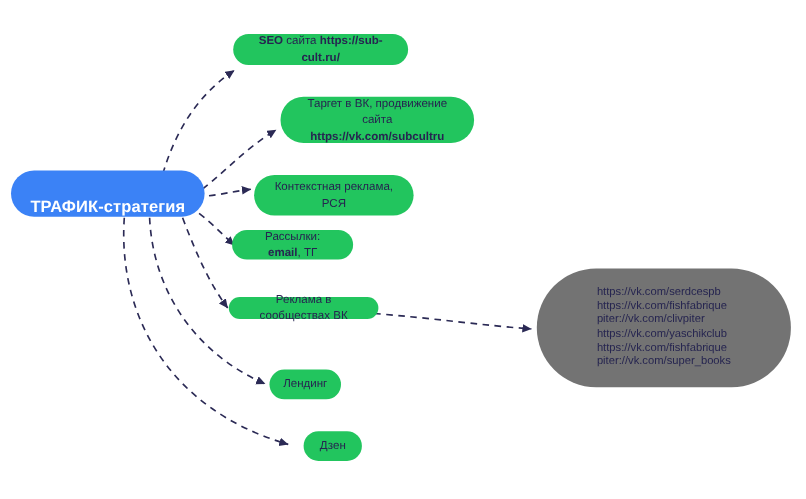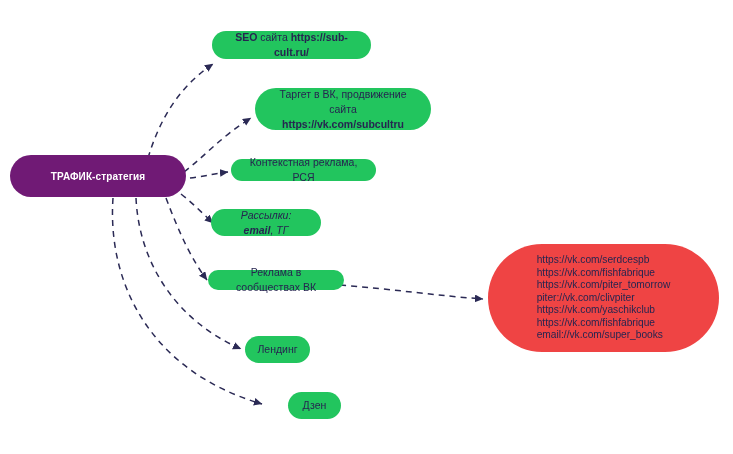--- a/index.html
+++ b/index.html
@@ -27,42 +27,43 @@
   }
   .node {
     position: absolute;
     box-sizing: border-box;
     display: flex;
     align-items: center;
     justify-content: center;
     text-align: center;
   }
   .node-root {
-    background: #701a75;
+    background: #3b82f6;
     color: #ffffff;
     border-radius: 26px;
     font-weight: bold;
-    font-size: 10px;
+    font-size: 15px;
     letter-spacing: 0.1px;
     z-index: 3;
+    align-items: flex-end;
   }
   .node-pill {
     background: #22c55e;
     color: #262550;
     border-radius: 22px;
     font-size: 10.5px;
     line-height: 15px;
     padding: 6px 14px;
     z-index: 3;
   }
   .node-pill b {
     font-weight: bold;
   }
   .node-list {
-    background: #ef4444;
+    background: #737373;
     border-radius: 56px;
     z-index: 3;
     justify-content: center;
     align-items: center;
   }
   .link-list {
     color: #262550;
     font-size: 10.2px;
     line-height: 12.6px;
     text-align: left;
@@ -100,45 +101,44 @@
   </div>
 
   <div class="node node-pill" style="left:212px; top:31px; width:159px; height:28px;">
     <span><b>SEO </b><span>сайта </span><b>https://sub-cult.ru/</b></span>
   </div>
 
   <div class="node node-pill" style="left:255px; top:88px; width:176px; height:42px;">
     <span><span>Таргет в ВК, продвижение</span><br><span>сайта </span><b>https://vk.com/subcultru</b></span>
   </div>
 
-  <div class="node node-pill" style="left:231px; top:159px; width:145px; height:22px;">
+  <div class="node node-pill" style="left:231px; top:159px; width:145px; height:37px;">
     <span><span>Контекстная реклама, РСЯ</span></span>
   </div>
 
-  <div class="node node-pill" style="left:211px; top:209px; width:110px; height:27px;font-style:italic;">
+  <div class="node node-pill" style="left:211px; top:209px; width:110px; height:27px;">
     <span><span>Рассылки: </span><b>email</b><span>, ТГ</span></span>
   </div>
 
   <div class="node node-pill" style="left:208px; top:270px; width:136px; height:20px;">
     <span><span>Реклама в сообществах ВК</span></span>
   </div>
 
   <div class="node node-pill" style="left:245px; top:336px; width:65px; height:27px;">
     <span><span>Лендинг</span></span>
   </div>
 
-  <div class="node node-pill" style="left:288px; top:392px; width:53px; height:27px;">
+  <div class="node node-pill" style="left:276px; top:392px; width:53px; height:27px;">
     <span><span>Дзен</span></span>
   </div>
 
   <div class="node node-list" style="left:488px; top:244px; width:231px; height:108px;">
     <div class="link-list">
         <span class="link-line">https://vk.com/serdcespb</span>
         <span class="link-line">https://vk.com/fishfabrique</span>
-        <span class="link-line">https://vk.com/piter_tomorrow</span>
         <span class="link-line">piter://vk.com/clivpiter</span>
         <span class="link-line">https://vk.com/yaschikclub</span>
         <span class="link-line">https://vk.com/fishfabrique</span>
-        <span class="link-line">email://vk.com/super_books</span>
+        <span class="link-line">piter://vk.com/super_books</span>
       </div>
   </div>
 
 </div>
 
 </body></html>

